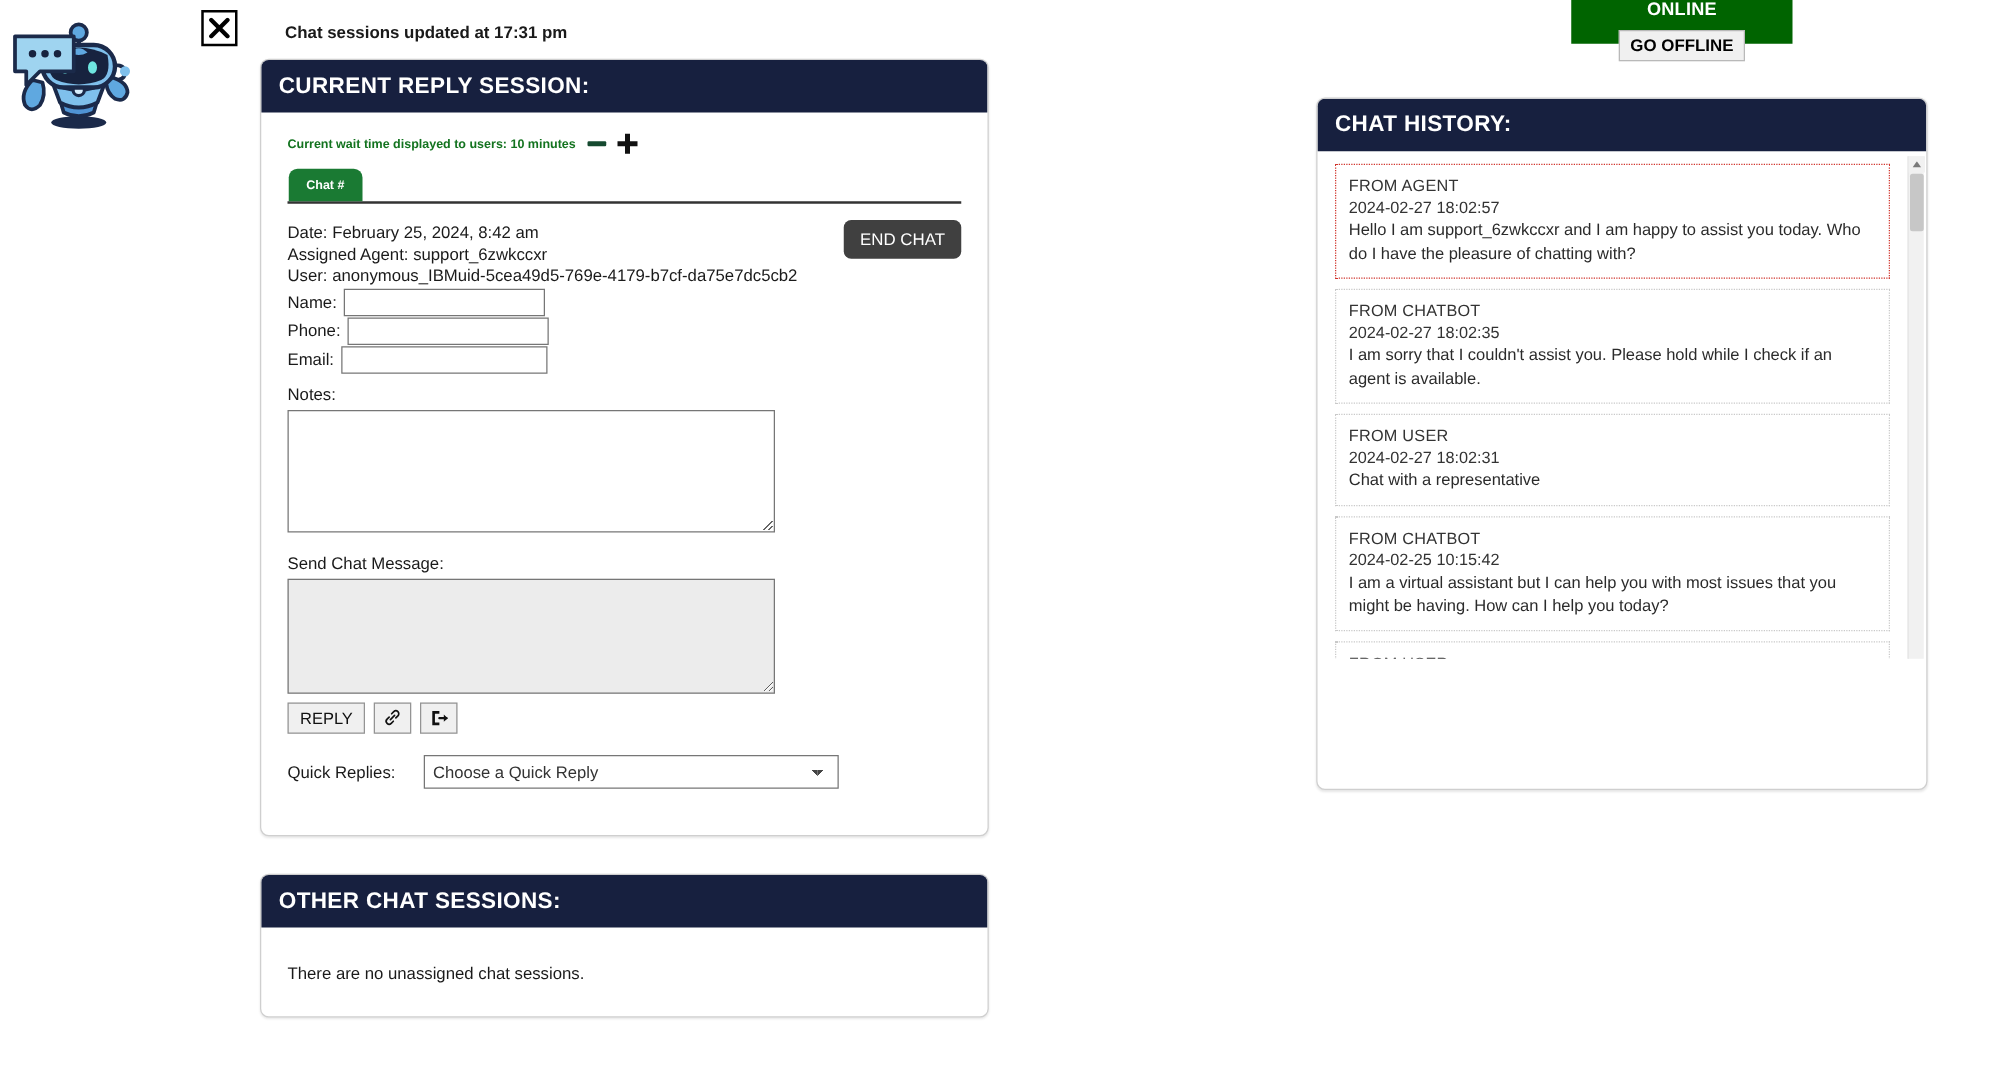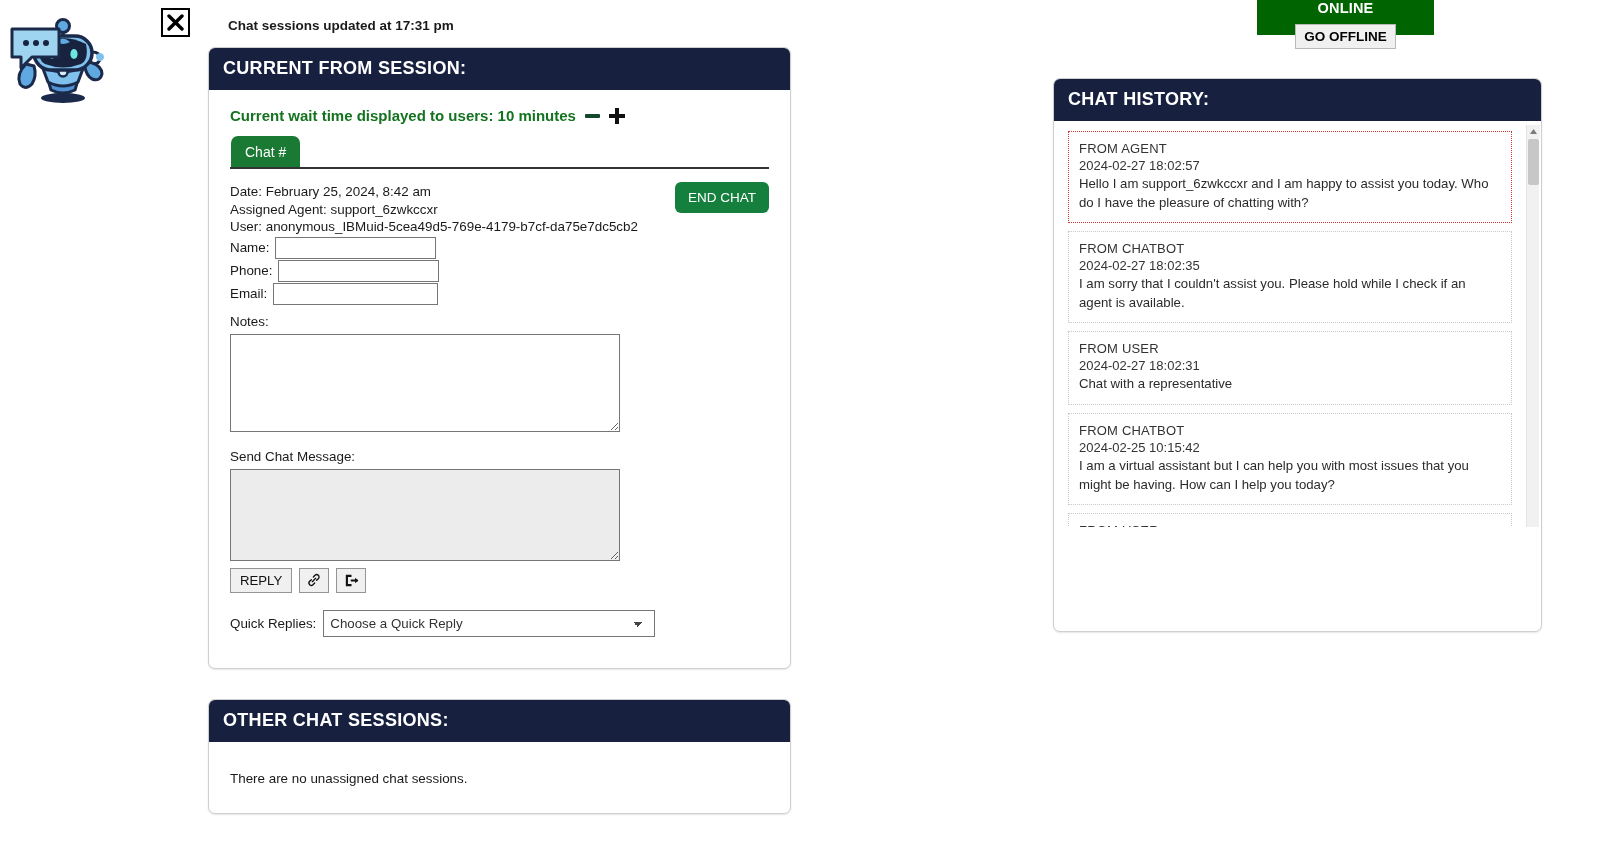--- a/index.html
+++ b/index.html
@@ -70,49 +70,49 @@
   }
   .card-body { padding: 0; }
 
   
   #current-session { left: 208px; top: 47px; width: 583px; height: 622px; }
   .wait-time-row {
     display: flex; align-items: center; gap: 9px;
     padding: 17px 0 0 21px;
   }
   .wait-time-text {
-    color: #13731f; font-weight: bold; font-size: 15px;
+    color: #13731f; font-weight: bold; font-size: 10px;
   }
   .icon-btn-minus, .icon-btn-plus {
     background: none; border: none; padding: 0; cursor: pointer;
     display: flex; align-items: center; justify-content: center;
   }
   .minus-bar { width: 15px; height: 4px; background: #15492f; border-radius: 1px; }
   .plus-glyph { position: relative; width: 16px; height: 16px; }
   .plus-glyph::before, .plus-glyph::after {
     content: ""; position: absolute; background: #111;
   }
   .plus-glyph::before { left: 0; top: 6px; width: 16px; height: 4px; }
   .plus-glyph::after  { top: 0; left: 6px; height: 16px; width: 4px; }
 
   .tabs-row { padding: 12px 21px 0 21px; }
   .tab-strip { border-bottom: 2px solid #333; display: flex; align-items: flex-end; }
   .tab-active {
-    background: #1a7a33; color: #fff; font-weight: normal; font-size: 14px;
+    background: #1a7a33; color: #fff; font-weight: bold; font-size: 10px;
     padding: 8px 14px 7px 14px;
     border-radius: 7px 7px 0 0;
     margin-left: 1px;
     cursor: pointer;
   }
 
   .session-area { position: relative; padding: 14px 21px 0 21px; }
   .session-meta { font-size: 13.4px; color: #1a1a1a; line-height: 17.6px; }
   .end-chat-btn {
     position: absolute; right: 21px; top: 13px;
-    background: #15803d; color: #fff;
+    background: #404040; color: #fff;
     border: none; border-radius: 6px;
     font-size: 13.5px; font-weight: normal;
     padding: 8px 13px; cursor: pointer;
     font-family: "Liberation Sans", sans-serif;
   }
 
   .field-row { display: flex; align-items: center; margin-top: 1px; }
   .field-label { font-size: 13.4px; color: #1a1a1a; margin-right: 6px; }
   .field-input {
     height: 22px; border: 1px solid #767676; background: #fff;
@@ -146,21 +146,21 @@
     background: #f0f0f0; border: 1px solid #949494;
     font-size: 13.2px; color: #111; padding: 4px 9px;
     cursor: pointer; font-family: "Liberation Sans", sans-serif;
   }
   .sq-btn {
     background: #f0f0f0; border: 1px solid #949494;
     width: 30px; height: 25px; cursor: pointer; padding: 0;
     display: flex; align-items: center; justify-content: center;
   }
 
-  .quick-row { display: flex; align-items: center; gap: 7px; margin-top: 17px; }
+  .quick-row { display: flex; align-items: center; gap: 23px; margin-top: 17px; }
   .quick-label { font-size: 13.4px; color: #1a1a1a; }
   .quick-select {
     width: 332px; height: 27px;
     border: 1px solid #767676; background: #fff;
     font-size: 13.3px; color: #333;
     padding: 2px 6px;
     font-family: "Liberation Sans", sans-serif;
     appearance: none; -webkit-appearance: none;
     background-image:
       linear-gradient(45deg, transparent 50%, #444 50%),
@@ -250,21 +250,21 @@
   </button>
 
   <div class="status-bar">
     <span class="status-label">ONLINE</span>
     <button class="go-offline-btn">GO OFFLINE</button>
   </div>
 
   <div class="updated-line">Chat sessions updated at 17:31 pm</div>
 
   <div class="card" id="current-session">
-    <div class="card-header">CURRENT FROM SESSION:</div>
+    <div class="card-header">CURRENT REPLY SESSION:</div>
     <div class="card-body">
 
       <div class="wait-time-row">
         <span class="wait-time-text">Current wait time displayed to users: 10 minutes</span>
         <button class="icon-btn-minus">
           <span class="minus-bar"></span>
         </button>
         <button class="icon-btn-plus">
           <span class="plus-glyph"></span>
         </button>

